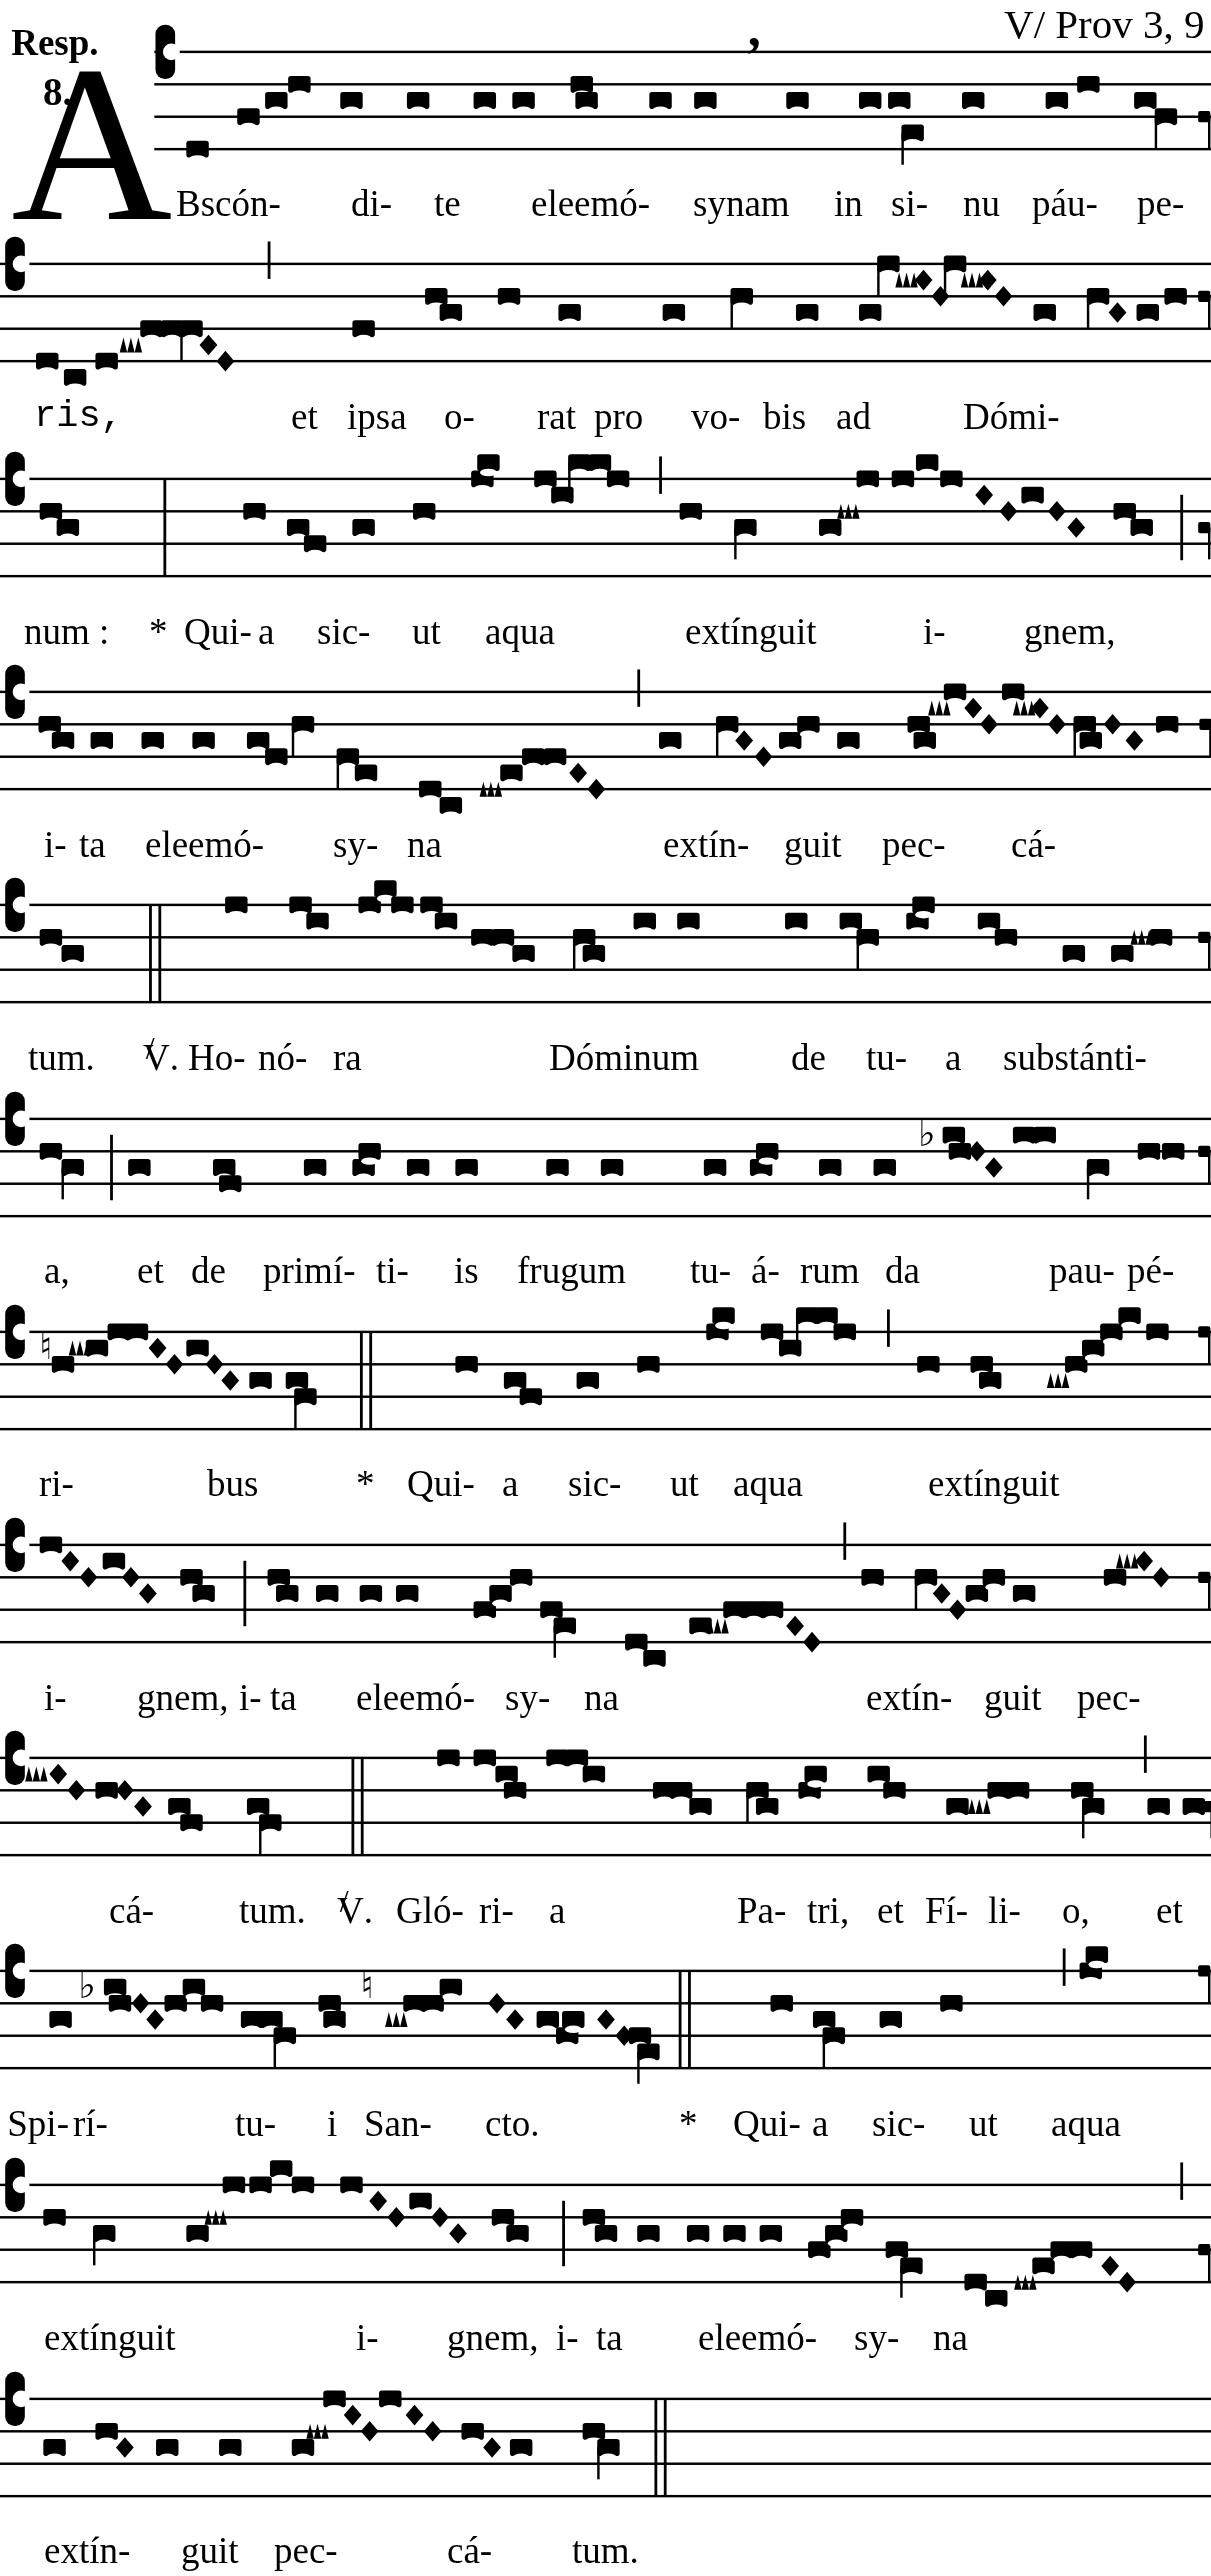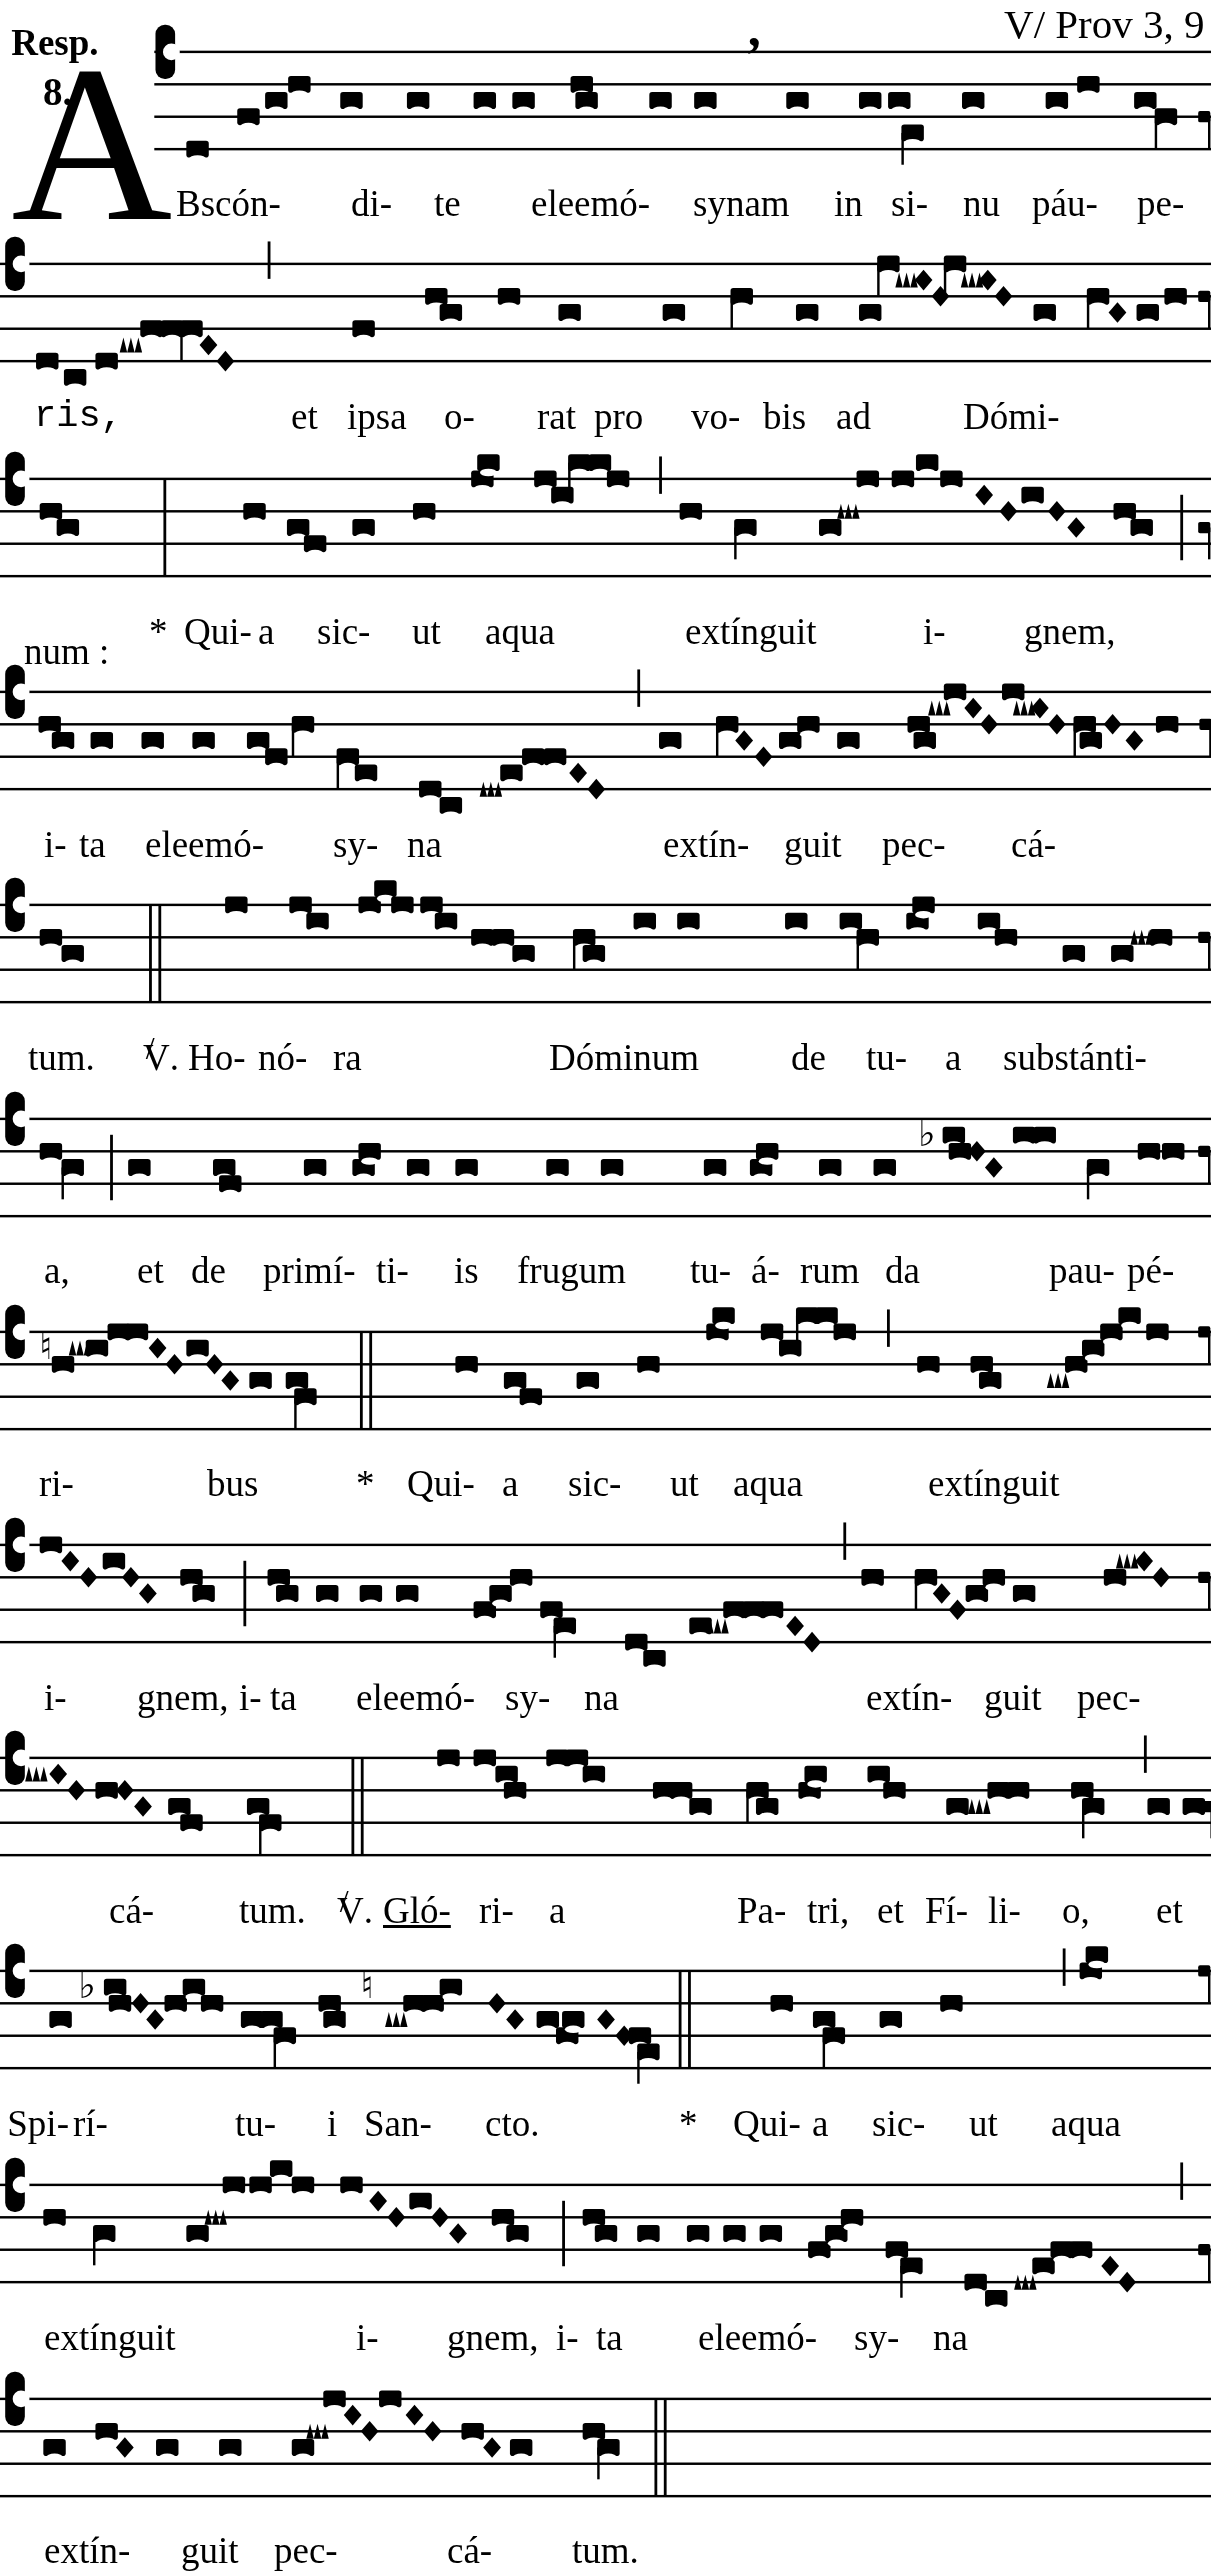--- a/index.html
+++ b/index.html
@@ -233,21 +233,21 @@
         <polygon points="1130.112,73.66666666666667 1139.612,84.66666666666667 1130.112,95.66666666666667 1120.612,84.66666666666667" fill="#000000"></polygon>
         <polygon points="1150.848,91 1160.348,102 1150.848,113 1141.348,102" fill="#000000"></polygon>
         <rect x="1190.688" y="75.66666666666667" width="24" height="18" rx="3" fill="#000000"></rect>
         <ellipse cx="1202.688" cy="95.16666666666667" rx="9" ry="4" fill="#fff"></ellipse>
         <rect x="1208.8319999999999" y="93" width="24" height="18" rx="3" fill="#000000"></rect>
         <ellipse cx="1220.8319999999999" cy="112.5" rx="9" ry="4" fill="#fff"></ellipse>
         <rect x="1281.224" y="96" width="13" height="12" rx="2" fill="#000000"></rect>
         <rect x="1291.724" y="102" width="2.6" height="34" fill="#000000"></rect>
       </svg>
       <div class="lyrics-row" style="top: 610px;">
-        <span class="lyric-syllable" style="left: 24px; margin-top: 20px;">num :</span>
+        <span class="lyric-syllable" style="left: 24px;">num :</span>
         <span class="lyric-syllable" style="left: 149px;">*</span>
         <span class="lyric-syllable" style="left: 184px;">Qui-</span>
         <span class="lyric-syllable" style="left: 258px;">a</span>
         <span class="lyric-syllable" style="left: 317px;">sic-</span>
         <span class="lyric-syllable" style="left: 412px;">ut</span>
         <span class="lyric-syllable" style="left: 485px;">aqua</span>
         <span class="lyric-syllable" style="left: 685px;">extínguit</span>
         <span class="lyric-syllable" style="left: 923px;">i-</span>
         <span class="lyric-syllable" style="left: 1024px;">gnem,</span>
       </div>
@@ -758,21 +758,21 @@
         <ellipse cx="1238.9759999999999" cy="112.5" rx="9" ry="4" fill="#fff"></ellipse>
         <rect x="1264.56" y="93" width="24" height="18" rx="3" fill="#000000"></rect>
         <ellipse cx="1276.56" cy="112.5" rx="9" ry="4" fill="#fff"></ellipse>
         <rect x="1283.816" y="96" width="13" height="12" rx="2" fill="#000000"></rect>
         <rect x="1294.316" y="102" width="2.6" height="34" fill="#000000"></rect>
       </svg>
       <div class="lyrics-row" style="top: 1889px;">
         <span class="lyric-syllable" style="left: 109px;">cá-</span>
         <span class="lyric-syllable" style="left: 239px;">tum.</span>
         <span class="lyric-syllable" style="left: 337px;"><span class="vers">V<span class="vslash">/</span></span>.</span>
-        <span class="lyric-syllable" style="left: 383px; text-decoration: underline;">Gló-</span>
+        <span class="lyric-syllable" style="left: 396px;">Gló-</span>
         <span class="lyric-syllable" style="left: 479px;">ri-</span>
         <span class="lyric-syllable" style="left: 549px;">a</span>
         <span class="lyric-syllable" style="left: 737px;">Pa-</span>
         <span class="lyric-syllable" style="left: 807px;">tri,</span>
         <span class="lyric-syllable" style="left: 877px;">et</span>
         <span class="lyric-syllable" style="left: 925px;">Fí-</span>
         <span class="lyric-syllable" style="left: 988px;">li-</span>
         <span class="lyric-syllable" style="left: 1062px;">o,</span>
         <span class="lyric-syllable" style="left: 1156px;">et</span>
       </div>

